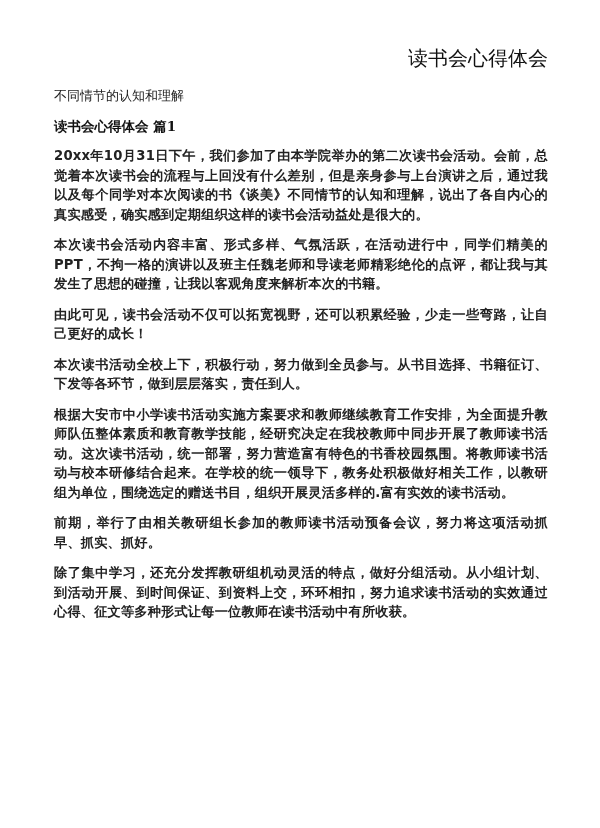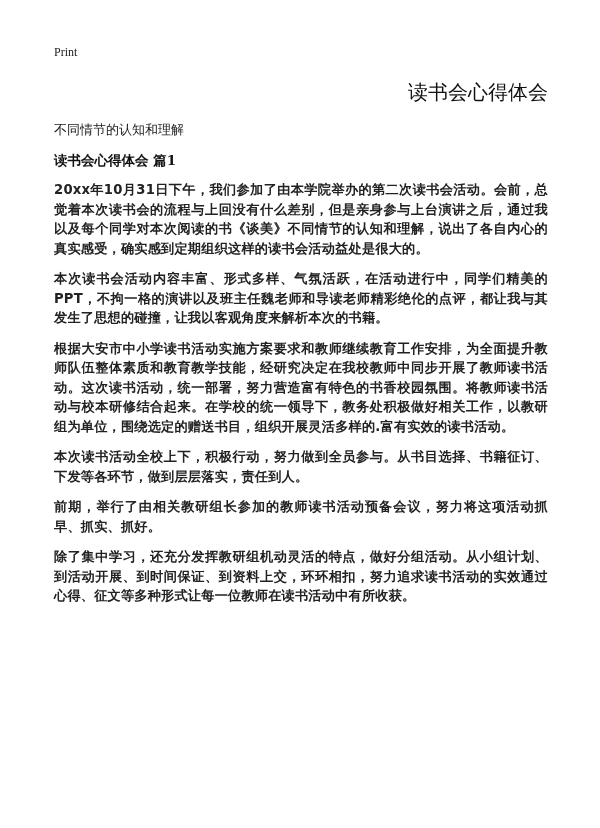--- a/index.html
+++ b/index.html
@@ -26,23 +26,23 @@
     }
     .para {
       font-family: "DejaVu Sans", sans-serif; font-size: 13.2px; line-height: 19.5px;
       margin: 0 0 11px 0; color: #222; text-align: justify; letter-spacing: 0.2px; font-weight: bold;
     }
   </style>
 </head>
 <body>
 
 <div class="page">
-  <div class="print">Print</div>
   <h1 class="title">读书会心得体会</h1>
   <div class="subtitle">不同情节的认知和理解</div>
   <div class="section-heading">读书会心得体会 篇1</div>
   <p class="para">20xx年10月31日下午，我们参加了由本学院举办的第二次读书会活动。会前，总觉着本次读书会的流程与上回没有什么差别，但是亲身参与上台演讲之后，通过我以及每个同学对本次阅读的书《谈美》不同情节的认知和理解，说出了各自内心的真实感受，确实感到定期组织这样的读书会活动益处是很大的。</p>
   <p class="para">本次读书会活动内容丰富、形式多样、气氛活跃，在活动进行中，同学们精美的PPT，不拘一格的演讲以及班主任魏老师和导读老师精彩绝伦的点评，都让我与其发生了思想的碰撞，让我以客观角度来解析本次的书籍。</p>
+  <p class="para">由此可见，读书会活动不仅可以拓宽视野，还可以积累经验，少走一些弯路，让自己更好的成长！</p>
+  <p class="para">本次读书活动全校上下，积极行动，努力做到全员参与。从书目选择、书籍征订、下发等各环节，做到层层落实，责任到人。</p>
   <p class="para">根据大安市中小学读书活动实施方案要求和教师继续教育工作安排，为全面提升教师队伍整体素质和教育教学技能，经研究决定在我校教师中同步开展了教师读书活动。这次读书活动，统一部署，努力营造富有特色的书香校园氛围。将教师读书活动与校本研修结合起来。在学校的统一领导下，教务处积极做好相关工作，以教研组为单位，围绕选定的赠送书目，组织开展灵活多样的.富有实效的读书活动。</p>
-  <p class="para">本次读书活动全校上下，积极行动，努力做到全员参与。从书目选择、书籍征订、下发等各环节，做到层层落实，责任到人。</p>
   <p class="para">前期，举行了由相关教研组长参加的教师读书活动预备会议，努力将这项活动抓早、抓实、抓好。</p>
   <p class="para">除了集中学习，还充分发挥教研组机动灵活的特点，做好分组活动。从小组计划、到活动开展、到时间保证、到资料上交，环环相扣，努力追求读书活动的实效通过心得、征文等多种形式让每一位教师在读书活动中有所收获。</p>
 </div>
 
 </body></html>

